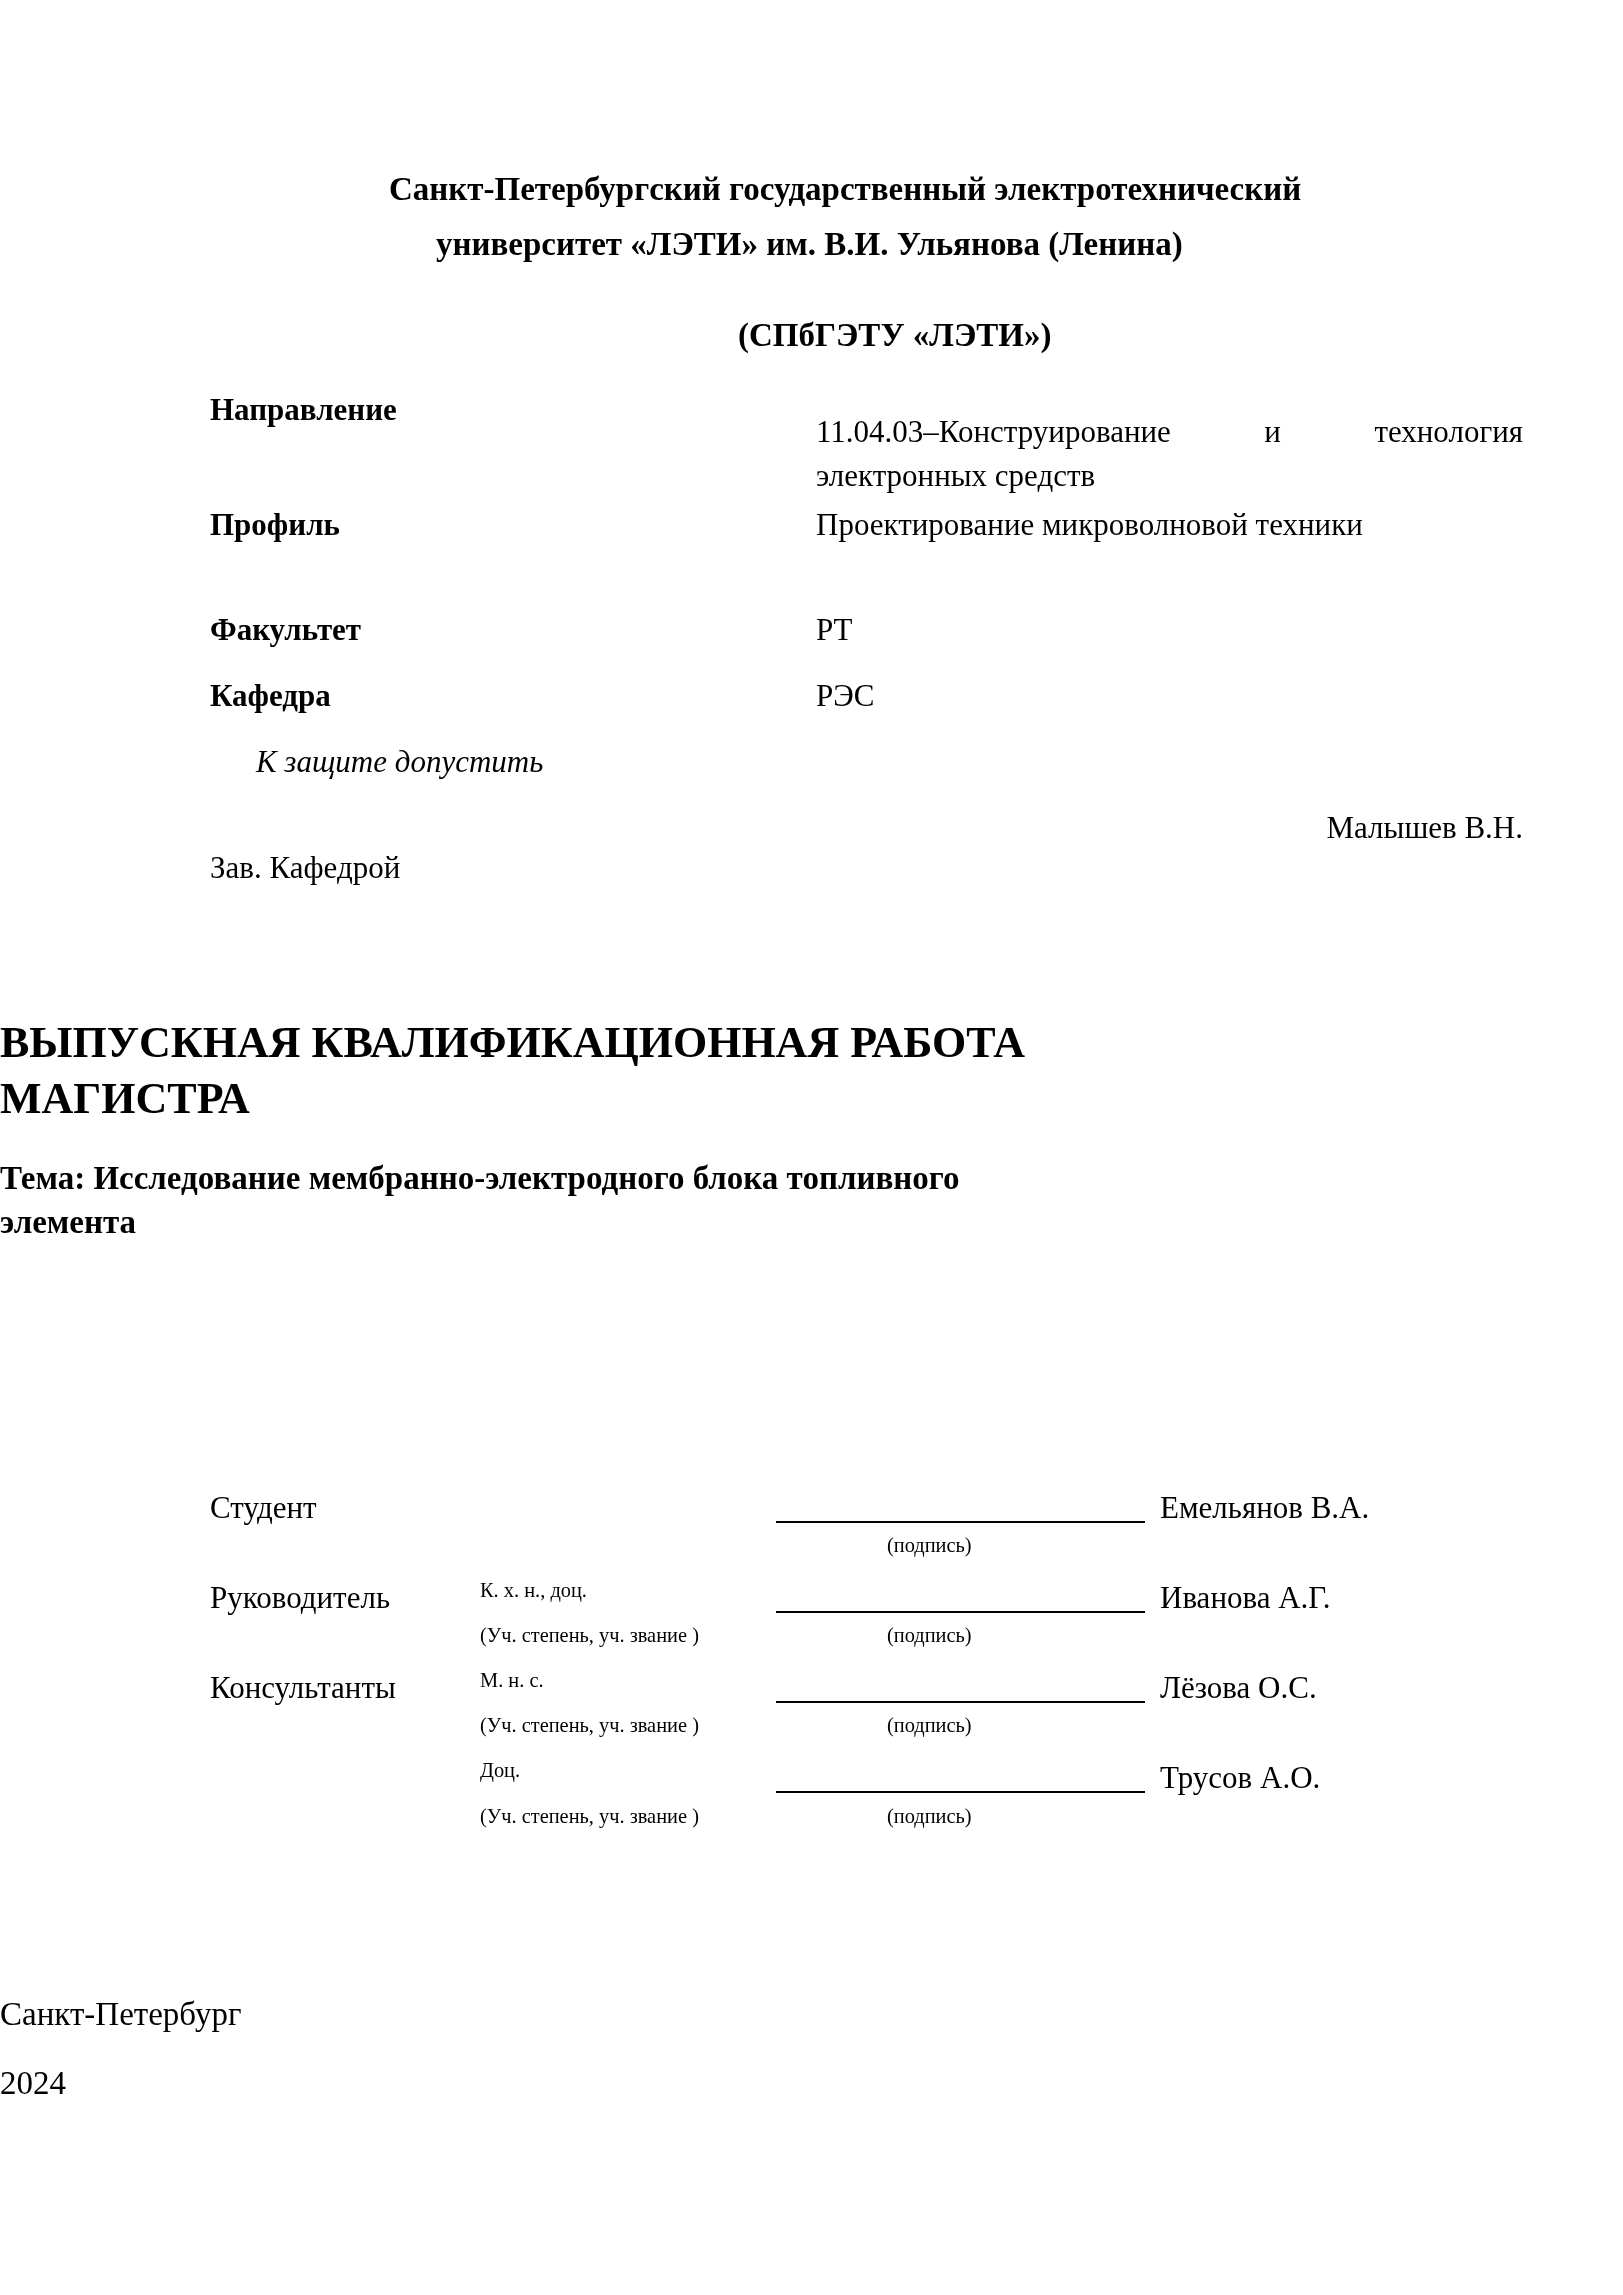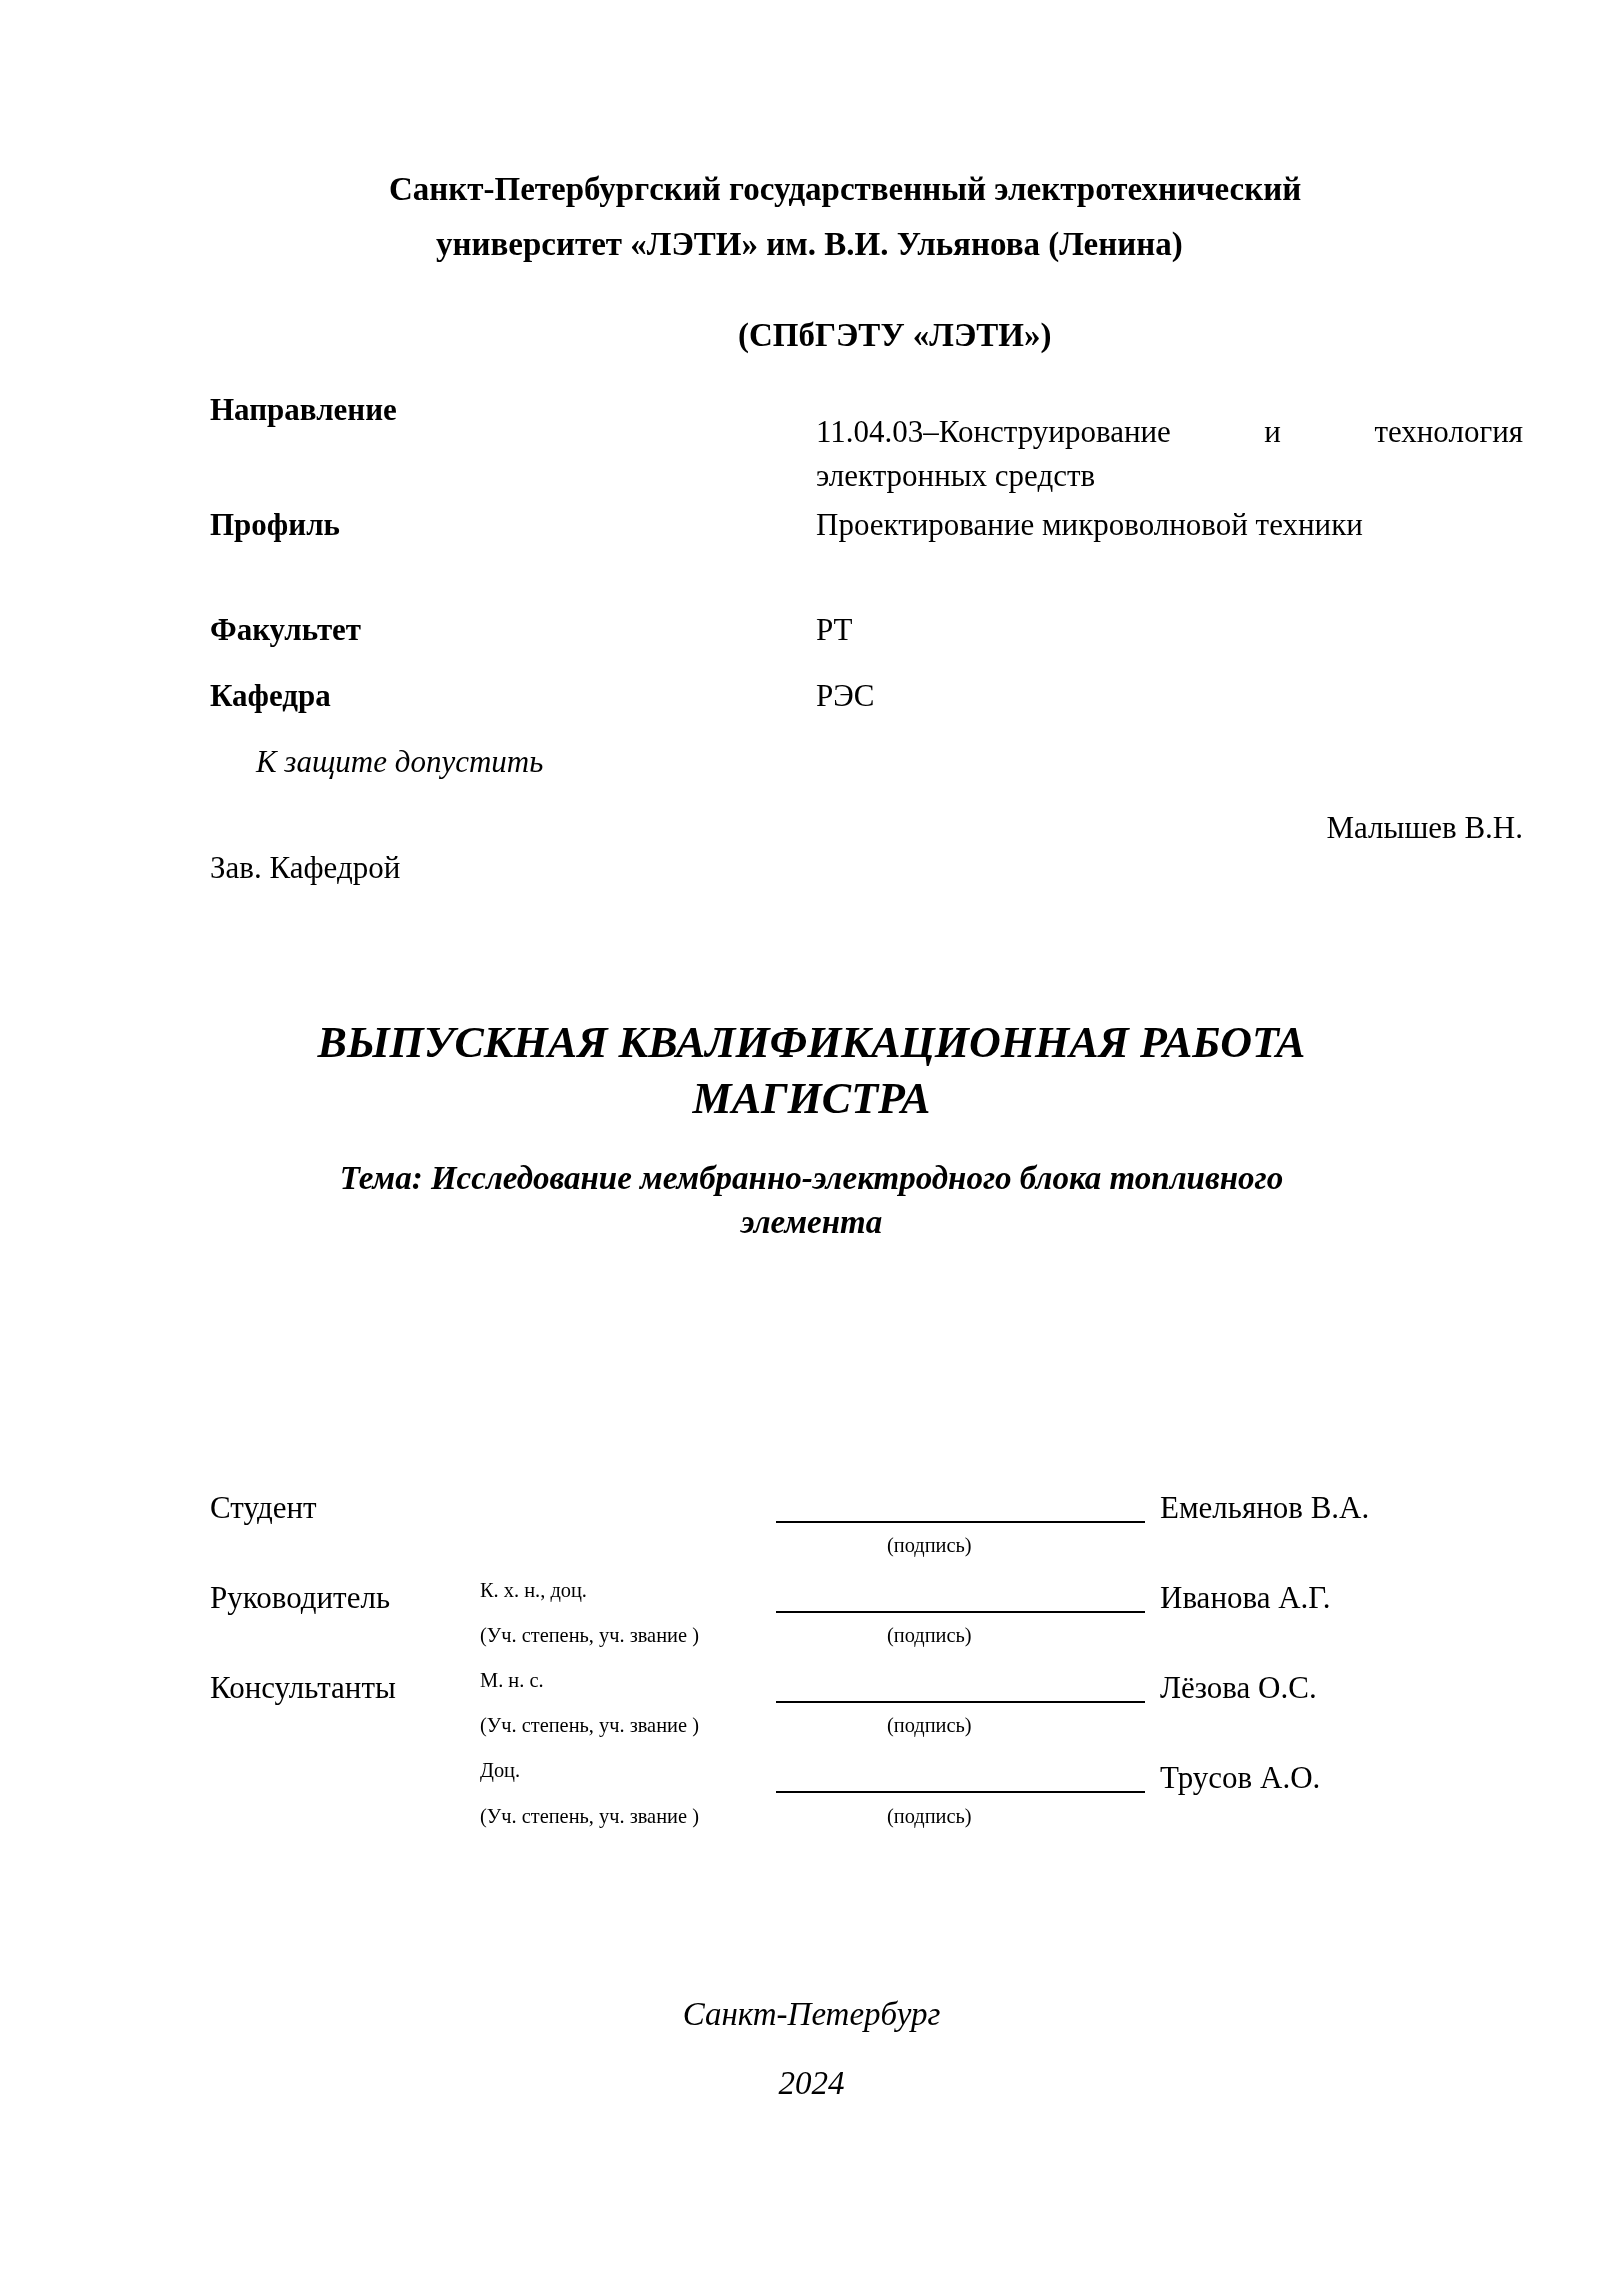--- a/index.html
+++ b/index.html
@@ -5,21 +5,21 @@
   html, body { margin: 0; padding: 0; background: #ffffff; }
   body { width: 1623px; height: 2295px; position: relative; overflow: hidden;
          font-family: "Liberation Serif", "DejaVu Serif", serif; color: #000; }
   .abs { position: absolute; white-space: nowrap; line-height: 1; }
   .b { font-weight: bold; }
   .i { font-style: italic; }
   .f40 { font-size: 31px; }
   .f42 { font-size: 33px; }
   .f54 { font-size: 44px; }
   .f26 { font-size: 20.4px; }
-  .center { left: 0; width: 1623px; text-align: center; font-style: italic; }
+  .center { left: 0; width: 1623px; text-align: left; }
   .sigline { position: absolute; height: 0; border-top: 2.4px solid #000; }
   .just { text-align: justify; text-align-last: justify; white-space: normal; }
 </style>
 </head>
 <body>
 
 <div class="abs b f42" style="left:389px; top:161px;margin-top:12px;">Санкт-Петербургский государственный электротехнический</div>
 <div class="abs b f42" style="left:436px; top:228px;">университет «ЛЭТИ» им. В.И. Ульянова (Ленина)</div>
 <div class="abs b f42" style="left:738px; top:319px;">(СПбГЭТУ «ЛЭТИ»)</div>
 

